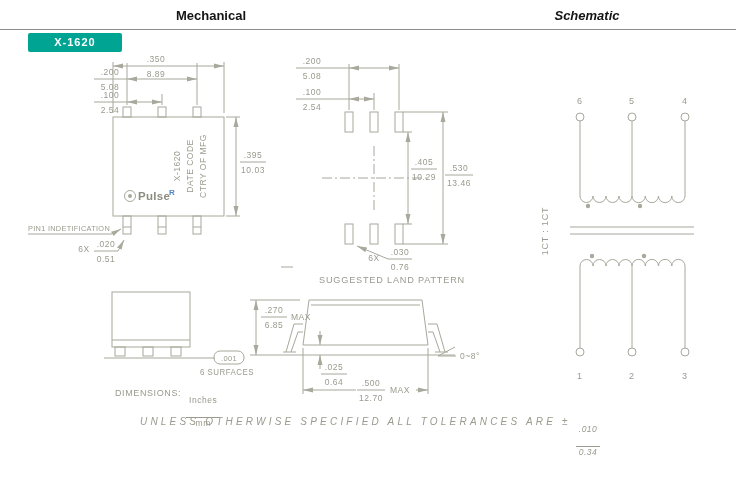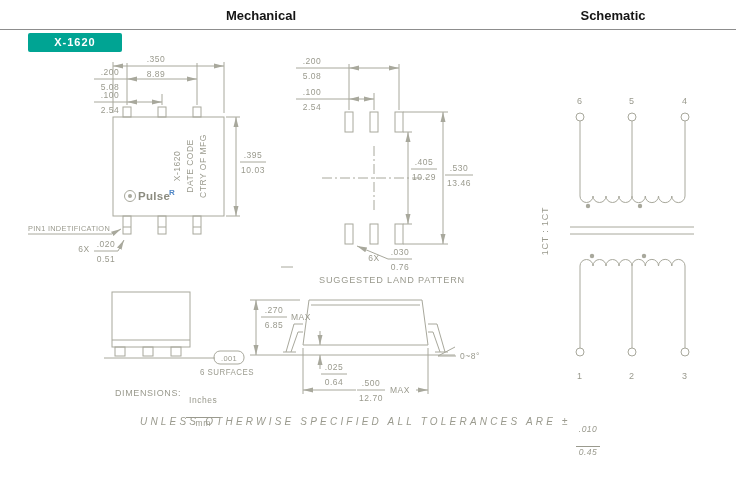--- a/index.html
+++ b/index.html
@@ -228,30 +228,30 @@
       <circle class="ln" cx="580" cy="352" r="4"></circle>
       <circle class="ln" cx="632" cy="352" r="4"></circle>
       <circle class="ln" cx="685" cy="352" r="4"></circle>
       <text class="t9" x="580" y="379" text-anchor="middle">1</text>
       <text class="t9" x="632" y="379" text-anchor="middle">2</text>
       <text class="t9" x="685" y="379" text-anchor="middle">3</text>
       <text class="t9" transform="translate(548,231) rotate(-90)" text-anchor="middle">1CT : 1CT</text>
     </g>
   </svg>
 
-  <div class="sec-title" style="left:126px;text-align:right;">Mechanical</div>
-  <div class="sec-title" style="left:528px;">Schematic</div>
+  <div class="sec-title" style="left:126px;">Mechanical</div>
+  <div class="sec-title" style="left:502px;font-style:italic;">Schematic</div>
   <div class="rule"></div>
   <div class="badge">X-1620</div>
 
   <div class="note note-small" style="top:388px;text-align:center;">
     <span>DIMENSIONS:</span><span class="frac">
         <span class="ftop">Inches</span>
         <span class="fbot">mm</span>
       </span>
   </div>
   <div class="note note-tol" style="top:416px;font-style:italic;">
     <span>UNLESS OTHERWISE SPECIFIED ALL TOLERANCES ARE ±</span><span class="frac">
         <span class="ftop">.010</span>
-        <span class="fbot">0.45</span>
+        <span class="fbot">0.34</span>
       </span>
   </div>
 </div>
 
 </body></html>

